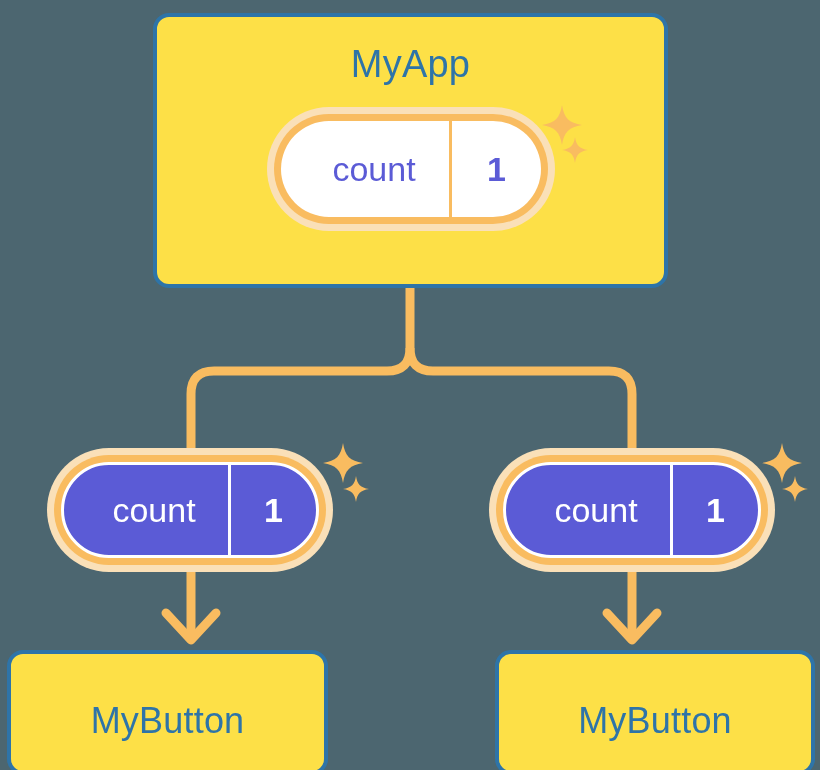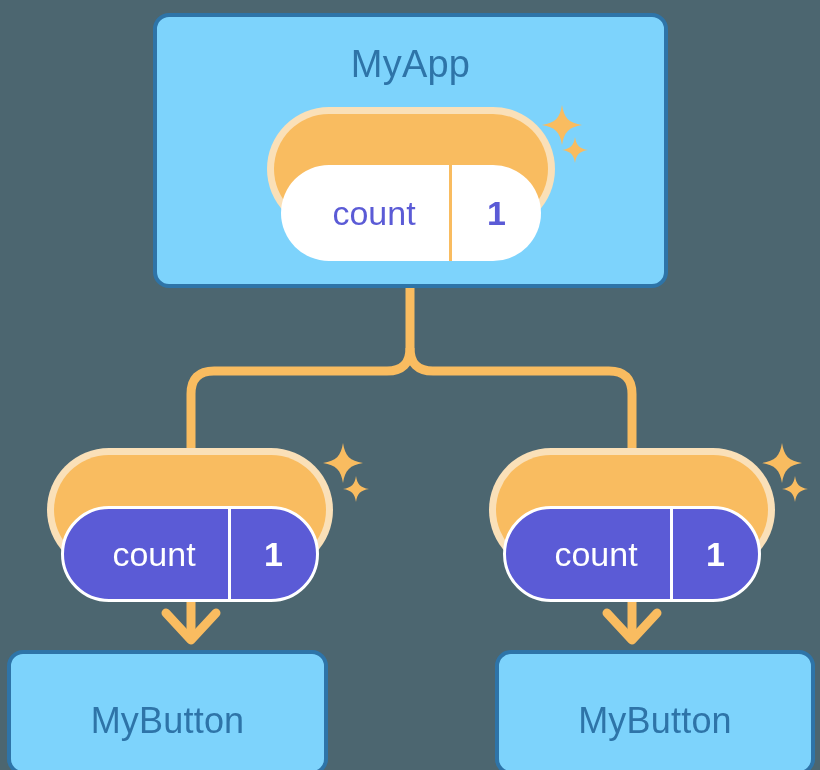--- a/index.html
+++ b/index.html
@@ -31,21 +31,21 @@
     top: 0;
     width: 820px;
     height: 770px;
     z-index: 1;
     pointer-events: none;
   }
 
   
   .card {
     position: absolute;
-    background: #7dd3fc;
+    background: #fde047;
     border: 4px solid #2e74a8;
     border-radius: 16px;
     box-sizing: border-box;
     z-index: 3;
   }
 
   
   .card-app {
     left: 153px;
     top: 13px;
@@ -105,21 +105,20 @@
     padding: 7px;
   }
   .pill-inner {
     box-sizing: border-box;
     width: 100%;
     height: 100%;
     border-radius: 999px;
     display: flex;
     align-items: stretch;
     overflow: hidden;
-    margin-top: 44px;
   }
   .pill-cell {
     display: flex;
     align-items: center;
     justify-content: center;
     box-sizing: border-box;
   }
   .pill-key   { flex: 1 1 auto; }
   .pill-value { flex: 0 0 auto; }
 

